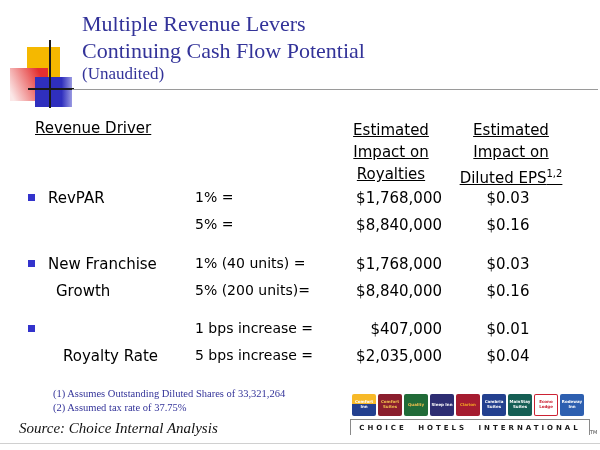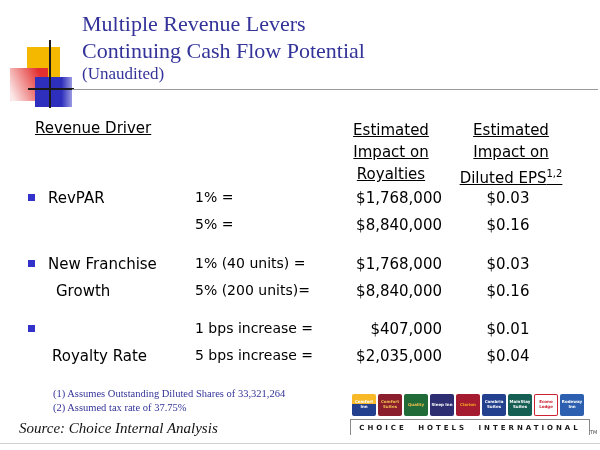--- a/index.html
+++ b/index.html
@@ -35,21 +35,21 @@
 
   
   .bullet { position:absolute; left:28px; width:7px; height:7px; background:#3333cc; }
   .b1 { top:194px; } .b2 { top:260px; } .b3 { top:325px; }
   .tl { position:absolute; left:0; width:600px; height:20px; font-size:15px; }
   .r1a { top:189px; } .r1b { top:216px; }
   .r2a { top:255px; } .r2b { top:282px; }
   .r3a { top:320px; } .r3b { top:347px; }
   .cd  { position:absolute; left:48px; white-space:nowrap; }
   .cd2 { position:absolute; left:56px; white-space:nowrap; }
-  .cd2-r3 { left:52px; }
+  .cd2-r3 { left:63px; }
   .cc  { position:absolute; left:195px; font-size:14px; white-space:nowrap; }
   .cr  { position:absolute; left:330px; width:112px; text-align:right; white-space:nowrap; }
   .ce  { position:absolute; left:468px; width:80px; text-align:center; white-space:nowrap; }
 
   
   .footnotes { position:absolute; left:53px; top:387px; color:#333399;
                font-family:"Liberation Serif", serif; font-size:10.5px; line-height:14px; }
   .source { position:absolute; left:19px; top:420px; font-family:"Liberation Serif", serif;
             font-style:italic; font-size:15px; color:#111; }
 

